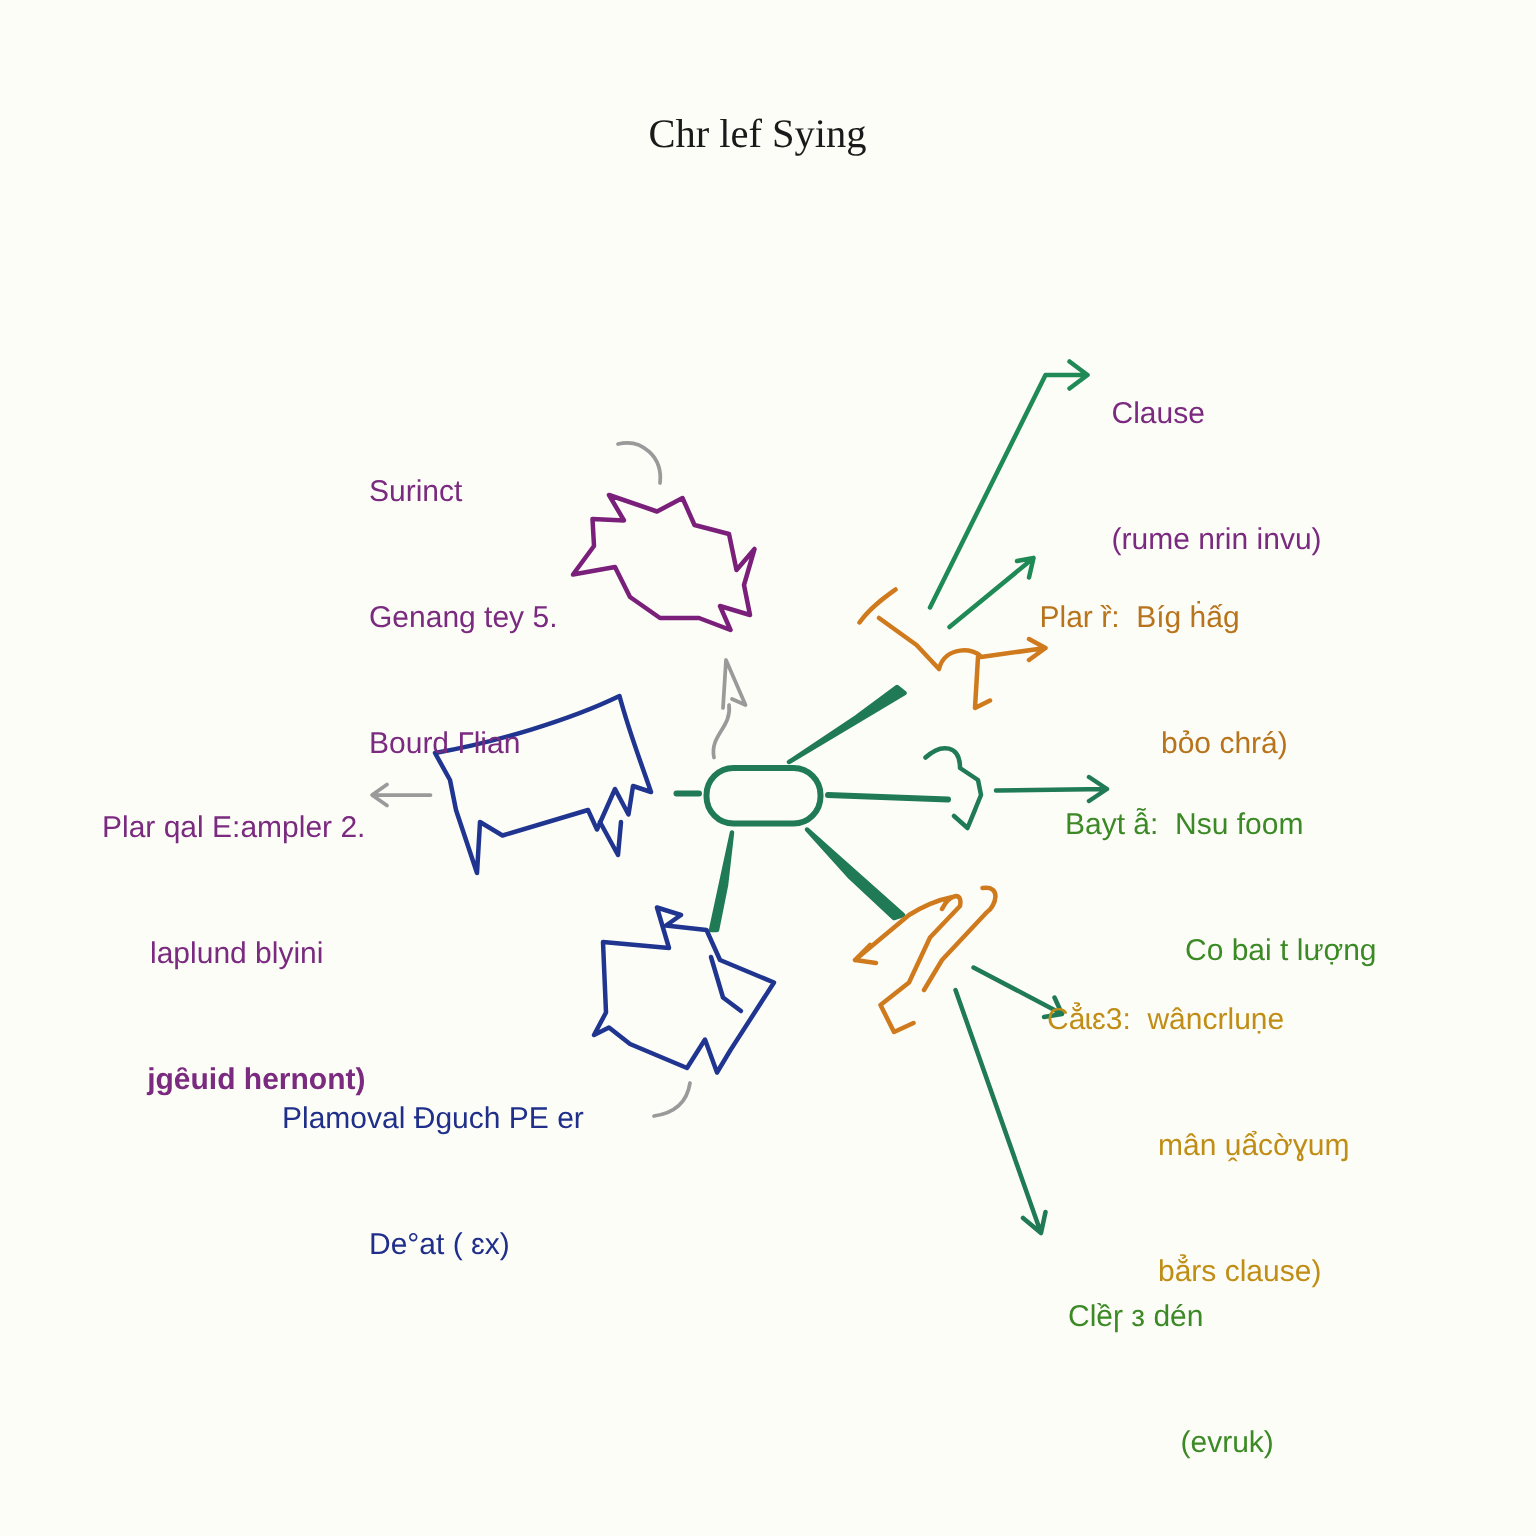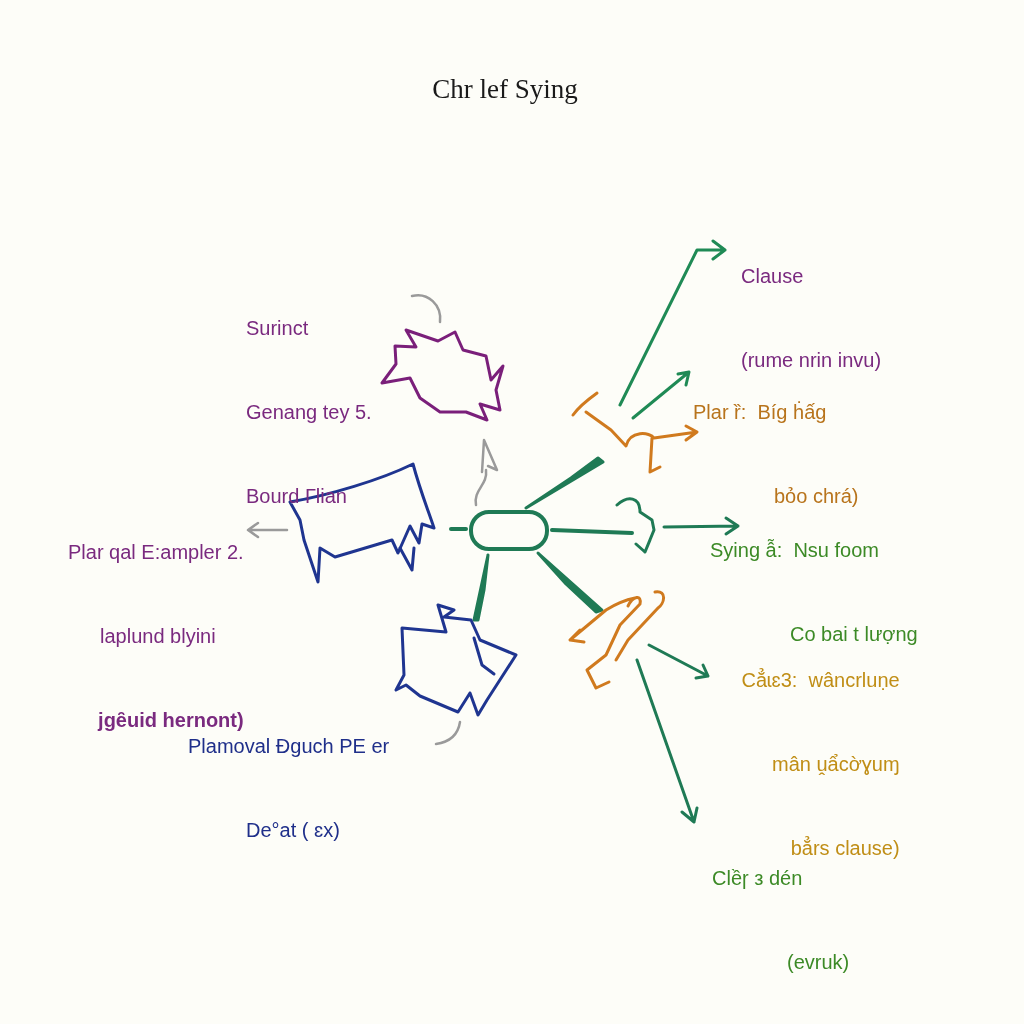--- a/index.html
+++ b/index.html
@@ -94,25 +94,25 @@
   <span class="line">Clause</span>
   <span class="line">(rume nrin invu)</span>
 </div>
 
 <div class="label orange" style="left:693px; top:342px;">
   <span class="line">Plar ȑ:  Bíg ḣấg</span>
   <span class="line" style="padding-left:81px;">bỏo chrá)</span>
 </div>
 
 <div class="label green" style="left:710px; top:480px;">
-  <span class="line">Sying ẫ:  Nsu foom</span>
+  <span class="line">Bayt ẫ:  Nsu foom</span>
   <span class="line" style="padding-left:80px;">Co bai t lượng</span>
 </div>
 
-<div class="label gold" style="left:698px; top:610px;text-align:right;">
+<div class="label gold" style="left:698px; top:610px;">
   <span class="line">Cẳɩɛ3:  wâncrluṇe</span>
   <span class="line" style="padding-left:74px;">mân ṷẩcờɣuɱ</span>
   <span class="line" style="padding-left:74px;">bẳrs clause)</span>
 </div>
 
 <div class="label green" style="left:712px; top:808px;">
   <span class="line">Clềɼ з dén</span>
   <span class="line" style="padding-left:75px;">(evruk)</span>
 </div>
 

